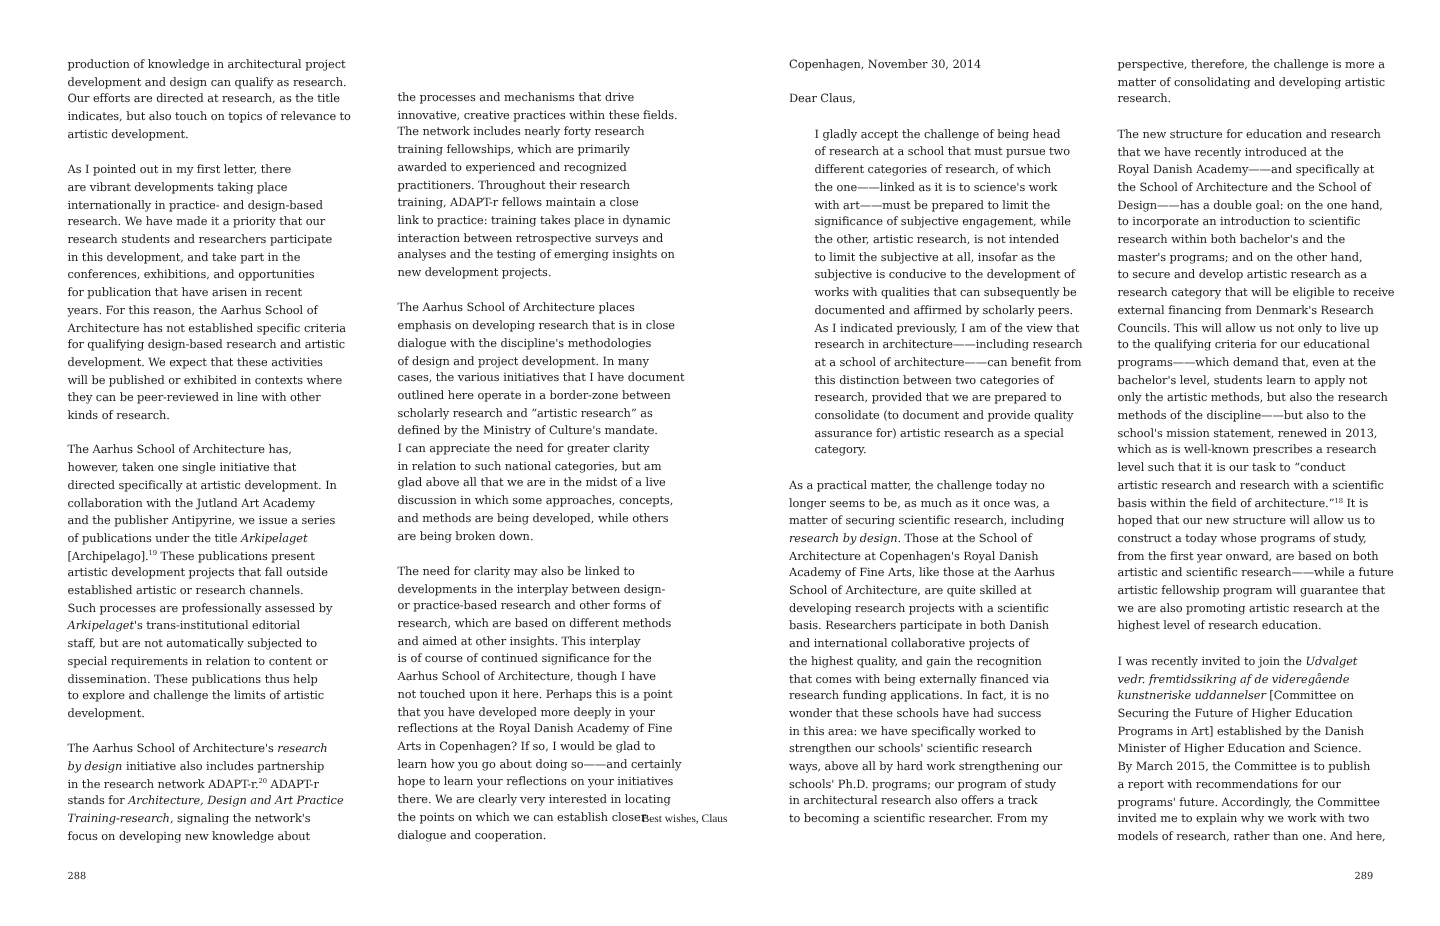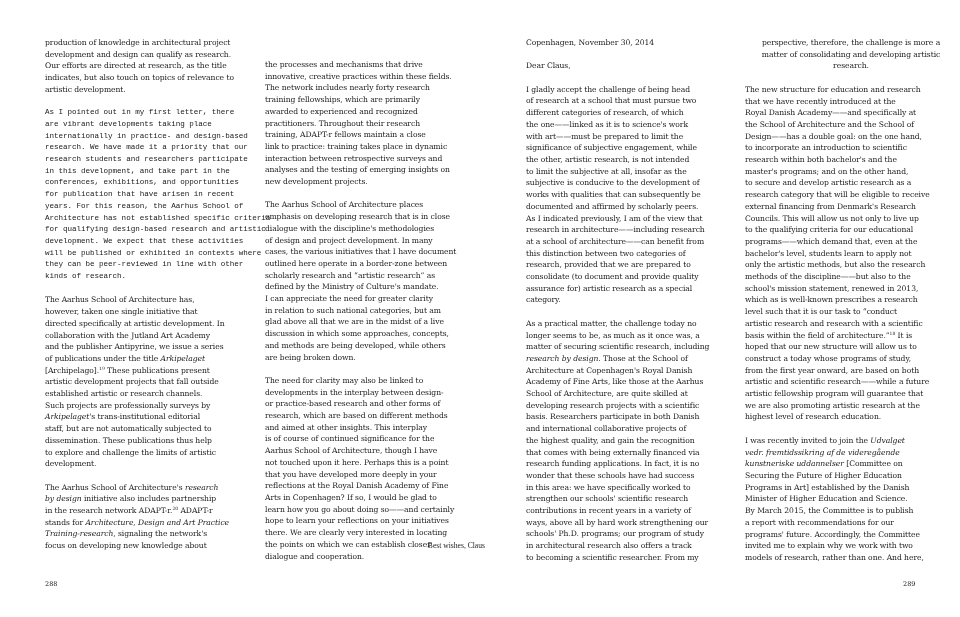--- a/index.html
+++ b/index.html
@@ -35,21 +35,21 @@
 <div class="spread">
   <div class="page page-left">
     <div class="col c1">
         <p style="white-space: normal;">
           <span class="line">production of knowledge in architectural project</span>
           <span class="line">development and design can qualify as research.</span>
           <span class="line">Our efforts are directed at research, as the title</span>
           <span class="line">indicates, but also touch on topics of relevance to</span>
           <span class="line">artistic development.</span>
         </p>
-        <p style="white-space: normal; font-family: Liberation Mono, monospace;">
+        <p style="white-space: normal;">
           <span class="line">As I pointed out in my first letter, there</span>
           <span class="line">are vibrant developments taking place</span>
           <span class="line">internationally in practice- and design-based</span>
           <span class="line">research. We have made it a priority that our</span>
           <span class="line">research students and researchers participate</span>
           <span class="line">in this development, and take part in the</span>
           <span class="line">conferences, exhibitions, and opportunities</span>
           <span class="line">for publication that have arisen in recent</span>
           <span class="line">years. For this reason, the Aarhus School of</span>
           <span class="line">Architecture has not established specific criteria</span>
@@ -62,23 +62,24 @@
         <p style="white-space: normal;">
           <span class="line">The Aarhus School of Architecture has,</span>
           <span class="line">however, taken one single initiative that</span>
           <span class="line">directed specifically at artistic development. In</span>
           <span class="line">collaboration with the Jutland Art Academy</span>
           <span class="line">and the publisher Antipyrine, we issue a series</span>
           <span class="line">of publications under the title <em>Arkipelaget</em></span>
           <span class="line">[Archipelago].<sup>19</sup> These publications present</span>
           <span class="line">artistic development projects that fall outside</span>
           <span class="line">established artistic or research channels.</span>
-          <span class="line">Such projects are professionally surveys by</span>
+          <span class="line">Such processes are professionally assessed by</span>
           <span class="line"><em>Arkipelaget</em>'s trans-institutional editorial</span>
           <span class="line">staff, but are not automatically subjected to</span>
+          <span class="line">special requirements in relation to content or</span>
           <span class="line">dissemination. These publications thus help</span>
           <span class="line">to explore and challenge the limits of artistic</span>
           <span class="line">development.</span>
         </p>
         <p style="white-space: normal;">
           <span class="line">The Aarhus School of Architecture's <em>research</em></span>
           <span class="line"><em>by design</em> initiative also includes partnership</span>
           <span class="line">in the research network ADAPT-r.<sup>20</sup> ADAPT-r</span>
           <span class="line">stands for <em>Architecture, Design and Art Practice</em></span>
           <span class="line"><em>Training-research</em>, signaling the network's</span>
@@ -134,21 +135,21 @@
           <span class="line">dialogue and cooperation.</span>
         </p>
       </div>
     <div class="folio folio-left">288</div>
   </div>
   <div class="page page-right"></div>
   <div class="col c3">
     <p>Copenhagen, November 30, 2014</p>
     <p>Dear Claus,</p>
     <div>
-        <p style="white-space: normal;">
+        <p style="white-space: normal; margin-left: 17px;">
           <span class="line">I gladly accept the challenge of being head</span>
           <span class="line">of research at a school that must pursue two</span>
           <span class="line">different categories of research, of which</span>
           <span class="line">the one——linked as it is to science's work</span>
           <span class="line">with art——must be prepared to limit the</span>
           <span class="line">significance of subjective engagement, while</span>
           <span class="line">the other, artistic research, is not intended</span>
           <span class="line">to limit the subjective at all, insofar as the</span>
           <span class="line">subjective is conducive to the development of</span>
           <span class="line">works with qualities that can subsequently be</span>
@@ -172,30 +173,29 @@
           <span class="line">School of Architecture, are quite skilled at</span>
           <span class="line">developing research projects with a scientific</span>
           <span class="line">basis. Researchers participate in both Danish</span>
           <span class="line">and international collaborative projects of</span>
           <span class="line">the highest quality, and gain the recognition</span>
           <span class="line">that comes with being externally financed via</span>
           <span class="line">research funding applications. In fact, it is no</span>
           <span class="line">wonder that these schools have had success</span>
           <span class="line">in this area: we have specifically worked to</span>
           <span class="line">strengthen our schools' scientific research</span>
-          <span class="line">contributions in recent years in a variety of</span>
           <span class="line">ways, above all by hard work strengthening our</span>
           <span class="line">schools' Ph.D. programs; our program of study</span>
           <span class="line">in architectural research also offers a track</span>
           <span class="line">to becoming a scientific researcher. From my</span>
         </p>
       </div>
   </div>
   <div class="col c4">
-      <p style="white-space: normal; text-align: center;">
+      <p style="white-space: normal;">
         <span class="line">perspective, therefore, the challenge is more a</span>
         <span class="line">matter of consolidating and developing artistic</span>
         <span class="line">research.</span>
       </p>
       <p style="white-space: normal;">
         <span class="line">The new structure for education and research</span>
         <span class="line">that we have recently introduced at the</span>
         <span class="line">Royal Danish Academy——and specifically at</span>
         <span class="line">the School of Architecture and the School of</span>
         <span class="line">Design——has a double goal: on the one hand,</span>

